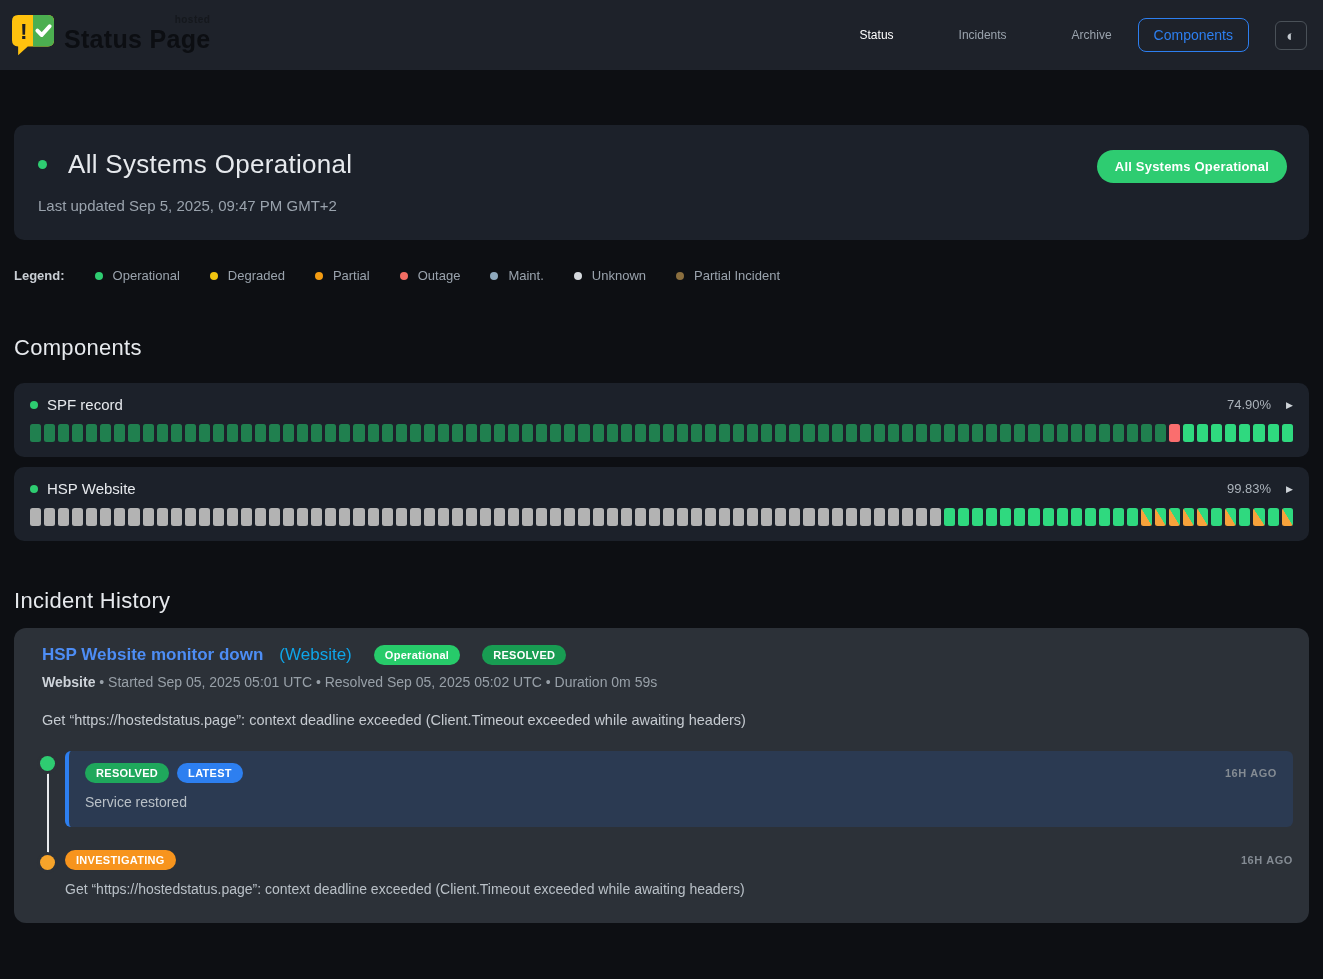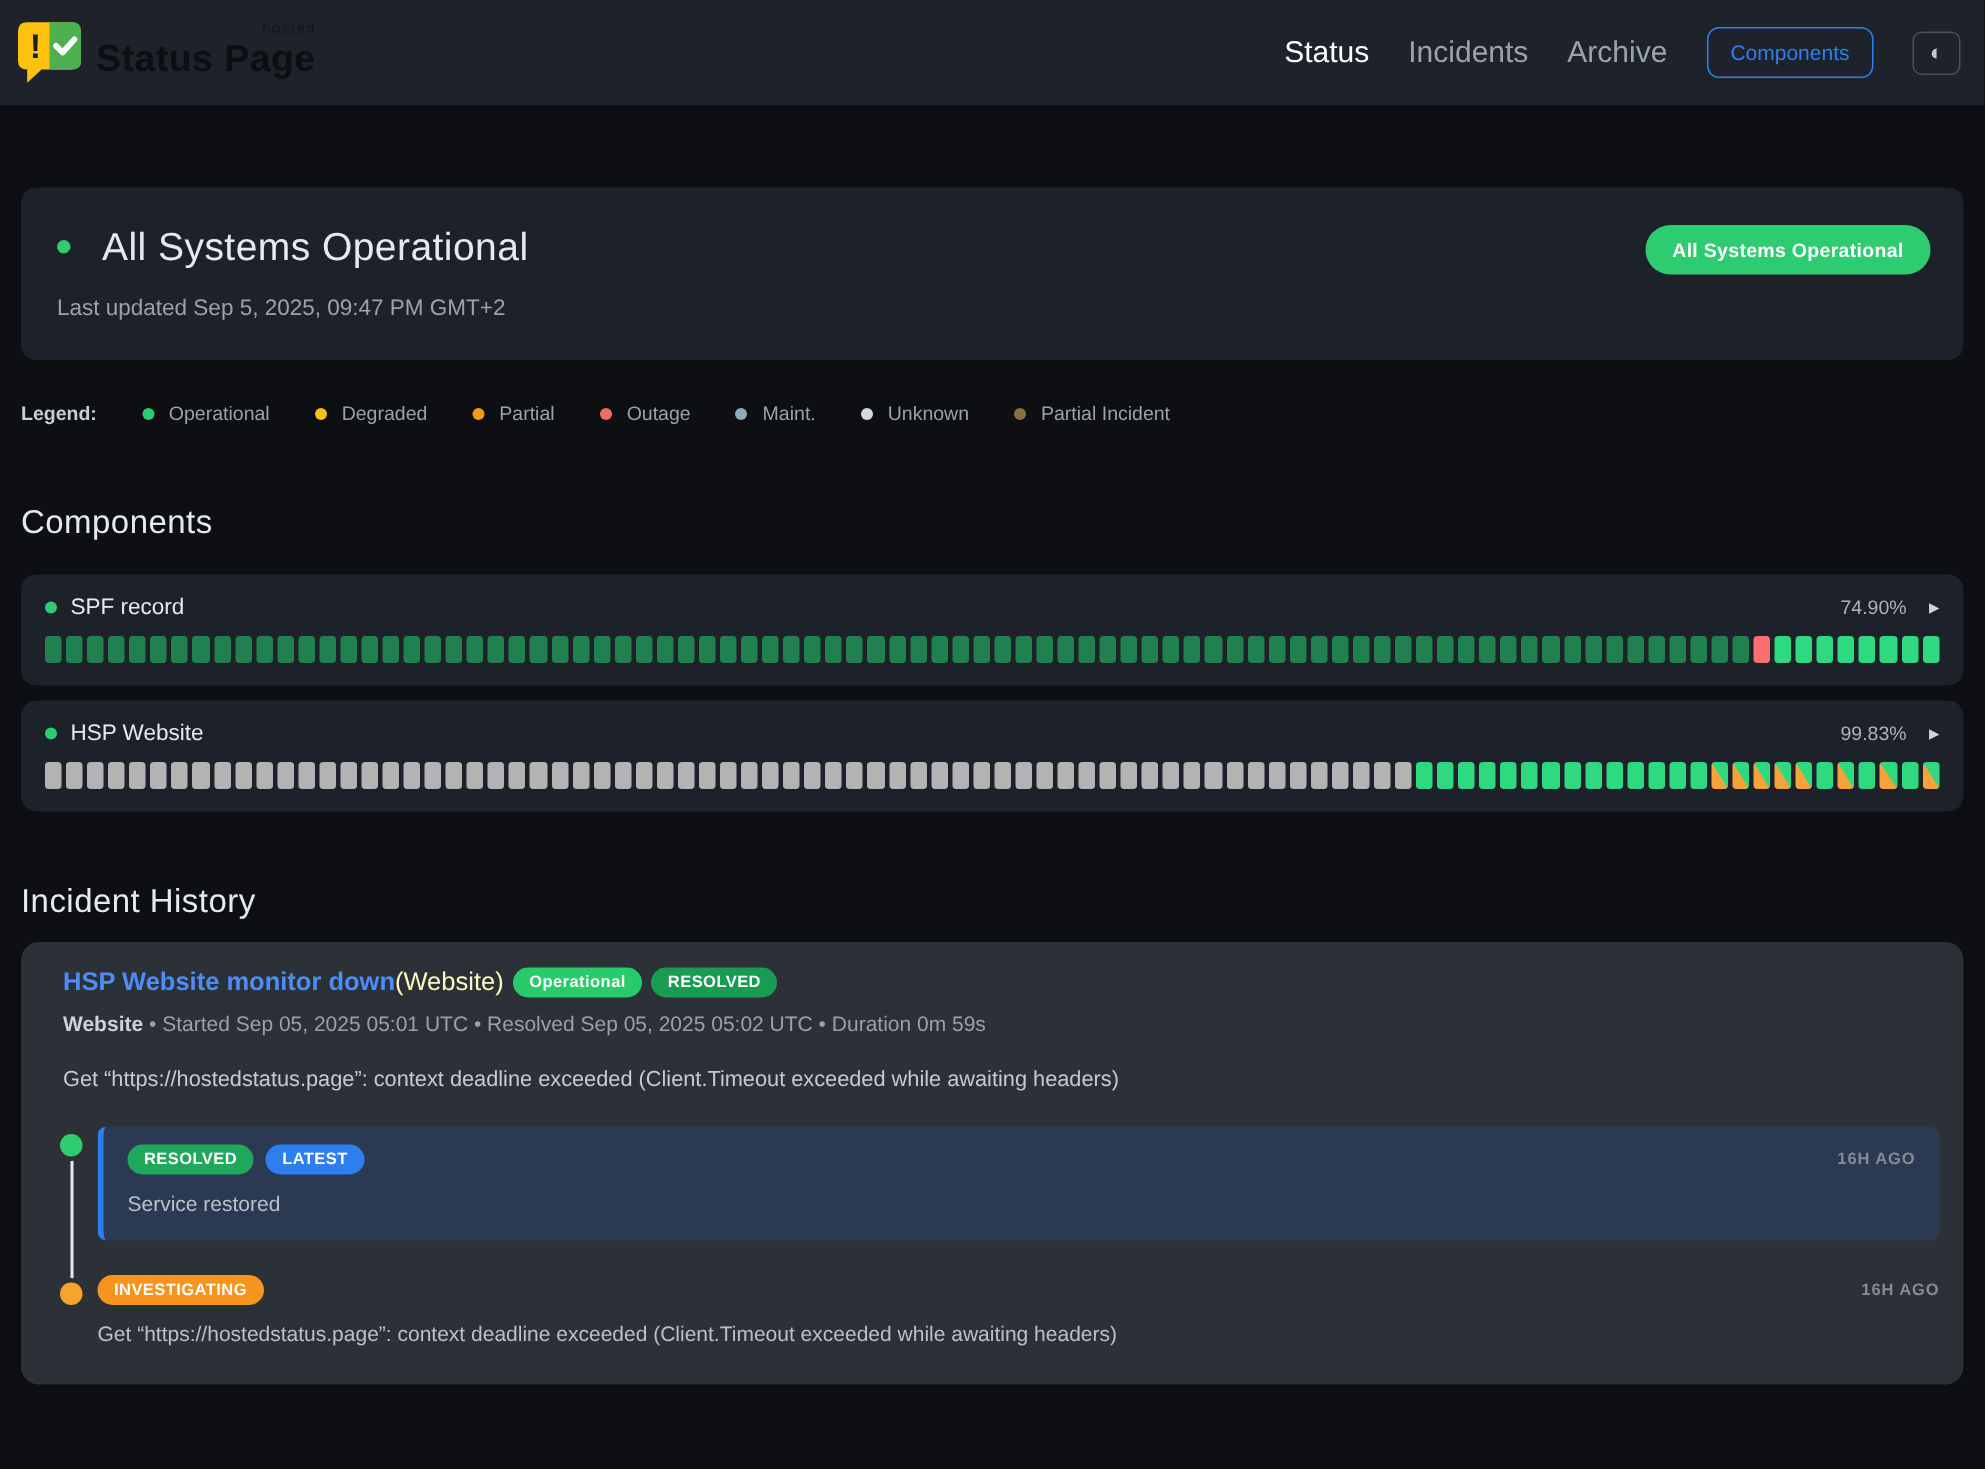--- a/index.html
+++ b/index.html
@@ -16,21 +16,21 @@
     height:70px; background:#1e222a;
     display:flex; align-items:center; justify-content:space-between;
     padding:0 16px 0 12px;
   }
   .brand { display:flex; align-items:center; gap:10px; }
   .brand-text { position:relative; padding-top:8px; }
   .brand-name { font-size:25px; font-weight:700; color:#0c0e12; letter-spacing:.3px; }
   .brand-sup { position:absolute; top:-3px; right:0; font-size:10px; font-weight:600; color:#15181d; letter-spacing:.5px; }
   .header-right { display:flex; align-items:center; gap:26px; }
   .nav { display:flex; align-items:center; gap:26px; }
-  .nav-link { font-size:20px; color:#9aa3ad; text-decoration:none; cursor:pointer; }
+  .nav-link { font-size:12px; color:#9aa3ad; text-decoration:none; cursor:pointer;margin-left:39px; }
   .nav-link.active { color:#ffffff; }
   .subscribe-btn {
     background:transparent; border:1px solid #2d7ff0; color:#2d7ff0;
     font-size:14px; font-family:inherit; padding:8px 15px; border-radius:8px; cursor:pointer;
   }
   .theme-toggle {
     width:32px; height:29px; border:1px solid #4a5158; border-radius:6px;
     background:transparent; color:#c3c9cf; font-size:15px; line-height:1;
     display:flex; align-items:center; justify-content:center; cursor:pointer;
   }
@@ -67,23 +67,23 @@
   .comp-right { margin-left:auto; display:flex; align-items:center; gap:15px; }
   .comp-uptime { font-size:13px; color:#aab2ba; }
   .comp-chevron { font-size:9px; color:#cfd4d9; }
   .bars { display:flex; gap:3px; margin-top:11px; }
   .bar { flex:1; height:18px; border-radius:2.5px; }
   
   .history-heading { margin-top:47px; }
   .date-heading { margin-top:20px; font-size:15px; font-weight:700; color:#b7bdc4; letter-spacing:.6px; }
   .date-suffix { font-size:13px; font-weight:400; color:#8a9199; letter-spacing:0; }
   .incident-card { margin-top:14px; background:#2c3138; border-radius:12px; padding:17px 16px 26px 16px; }
-  .incident-titlerow { display:flex; align-items:flex-end; gap:0; padding-left:12px; }
+  .incident-titlerow { display:flex; align-items:flex-end; gap:16px; padding-left:12px; }
   .incident-link { font-size:17px; font-weight:700; color:#4d8df5; text-decoration:none; cursor:pointer; }
-  .incident-suffix { font-size:17px; color:#fef9c3; }
+  .incident-suffix { font-size:17px; color:#0ea5e9; }
   .pill { color:#fff; font-weight:700; border-radius:999px; display:inline-block; }
   .pill-sm { font-size:11px; padding:4px 11px; letter-spacing:.3px; }
   .incident-titlerow .pill-sm { margin-left:6px; }
   .incident-meta { margin-top:9px; padding-left:12px; font-size:14px; color:#98a0a8; }
   .incident-meta b { color:#ced3d9; font-weight:700; }
   .incident-desc { margin-top:22px; padding-left:12px; font-size:14.5px; color:#c5cad0; }
   
   .timeline { margin-top:23px; position:relative; padding-left:10px; }
   .rail { position:absolute; left:17px; top:20px; width:2px; background:#e8eaed; }
   .t-entry { display:flex; align-items:flex-start; }

